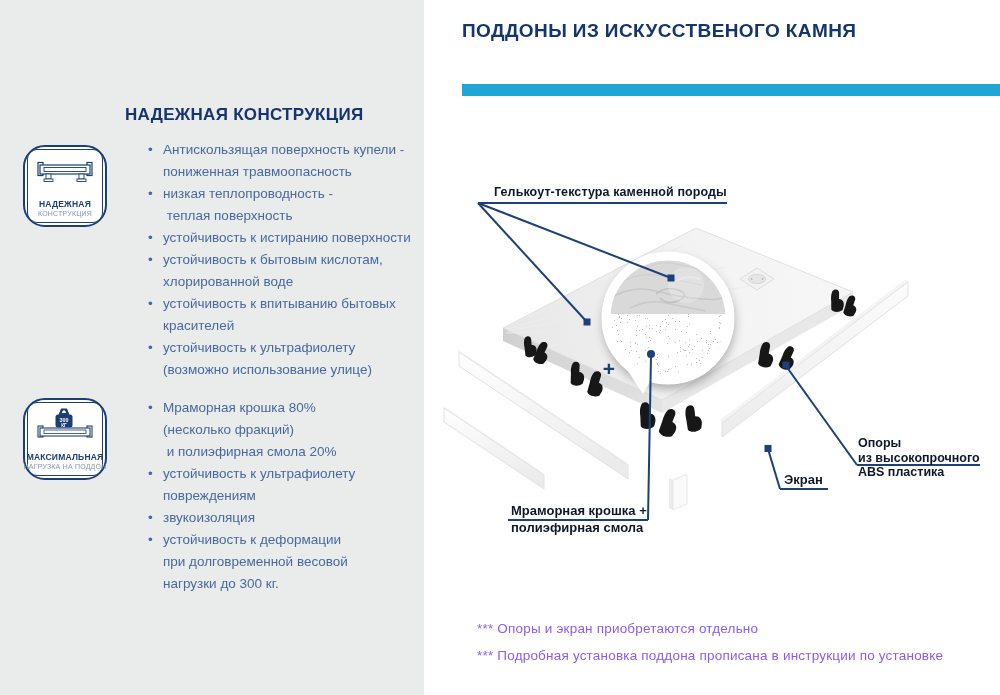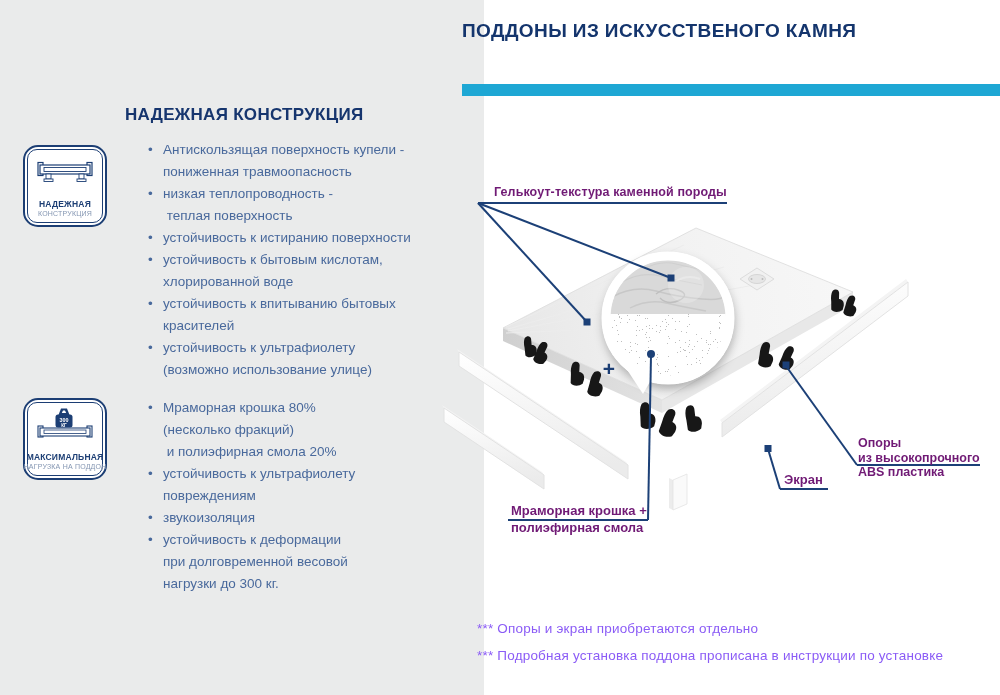--- a/index.html
+++ b/index.html
@@ -1,30 +1,30 @@
 <!DOCTYPE html>
 <html><head>
 <meta charset="utf-8">
 <style>
   html,body{margin:0;padding:0;background:#fff;}
   .page{position:relative;width:1000px;height:695px;background:#ffffff;overflow:hidden;
         font-family:"Liberation Sans",sans-serif;}
   
-  .left-panel{position:absolute;left:0;top:0;width:484px;height:695px;background:#eaebeb;}
+  .left-panel{position:absolute;left:0;top:0;width:424px;height:695px;background:#eaebeb;}
   .left-heading{position:absolute;left:125px;top:105px;font-size:17px;font-weight:bold;
         color:#16356e;letter-spacing:.3px;white-space:nowrap;}
   ul.features{position:absolute;left:146px;margin:0;padding:0;list-style:none;width:290px;}
   ul.features li{position:relative;padding-left:17px;font-size:13.5px;line-height:22px;
         color:#49699c;white-space:pre-wrap;}
   ul.features li::before{content:"•";position:absolute;left:2px;color:#49699c;}
   .features-1{top:139px;}
   .features-2{top:397px;}
   
   .badge{position:absolute;left:23px;width:76px;height:74px;background:#fff;
-        border:2px solid #1c3e74;border-radius:15px;padding:2px;}
+        border:2px solid #1c3e74;border-radius:22px;padding:2px;}
   .badge-inner{border:1px solid #1c3e74;border-radius:10px;width:100%;height:100%;
         display:flex;flex-direction:column;align-items:center;justify-content:flex-end;
         box-sizing:border-box;padding-bottom:5px;}
   .badge-icon{position:absolute;left:50%;transform:translateX(-50%);}
   .badge-1{top:145px;}  .badge-1 .badge-icon{top:12px;}
   .badge-2{top:398px;}  .badge-2 .badge-icon{top:5px;}
   .badge-title{font-size:8.5px;font-weight:bold;color:#1c3e74;letter-spacing:.2px;}
   .badge-sub{font-size:7px;color:#8496b2;letter-spacing:.2px;margin-top:1px;white-space:nowrap;}
   
   .title{position:absolute;left:462px;top:20px;font-size:19px;font-weight:bold;color:#14356d;
@@ -35,21 +35,21 @@
   .logo{position:absolute;left:890px;top:4px;width:106px;height:72px;}
   .logo .par1{position:absolute;left:58px;top:4px;width:20px;height:33px;background:#2cb5da;
         transform:skewX(-26deg);z-index:2;}
   .logo .par2{position:absolute;left:66px;top:15px;width:24px;height:33px;background:#a6d3eb;
         transform:skewX(-26deg);opacity:.85;z-index:1;}
   .logo .logo-text{position:absolute;left:22px;top:28px;font-size:29px;font-weight:bold;
         color:#1c3e74;letter-spacing:-.5px;z-index:3;}
   
   .diagram{position:absolute;left:424px;top:95px;width:576px;height:515px;}
   .diagram svg{position:absolute;left:0;top:0;z-index:1;}
-  .callout{position:absolute;color:#701a75;font-weight:bold;z-index:2;white-space:nowrap;}
+  .callout{position:absolute;color:#0f172a;font-weight:bold;z-index:2;white-space:nowrap;}
   .co-gelcoat{left:70px;top:90px;font-size:12.5px;letter-spacing:.1px;}
   .co-marble{left:87px;top:407px;font-size:13px;line-height:17px;}
   .co-supports{left:434px;top:341px;font-size:12.5px;line-height:14.6px;}
   .co-screen{left:360px;top:377px;font-size:13px;}
   
   .footnote{position:absolute;left:477px;font-size:13.5px;color:#8b5cf6;letter-spacing:.2px;
         white-space:nowrap;}
   .fn-1{top:621px;} .fn-2{top:648px;}
 </style>
 </head>

